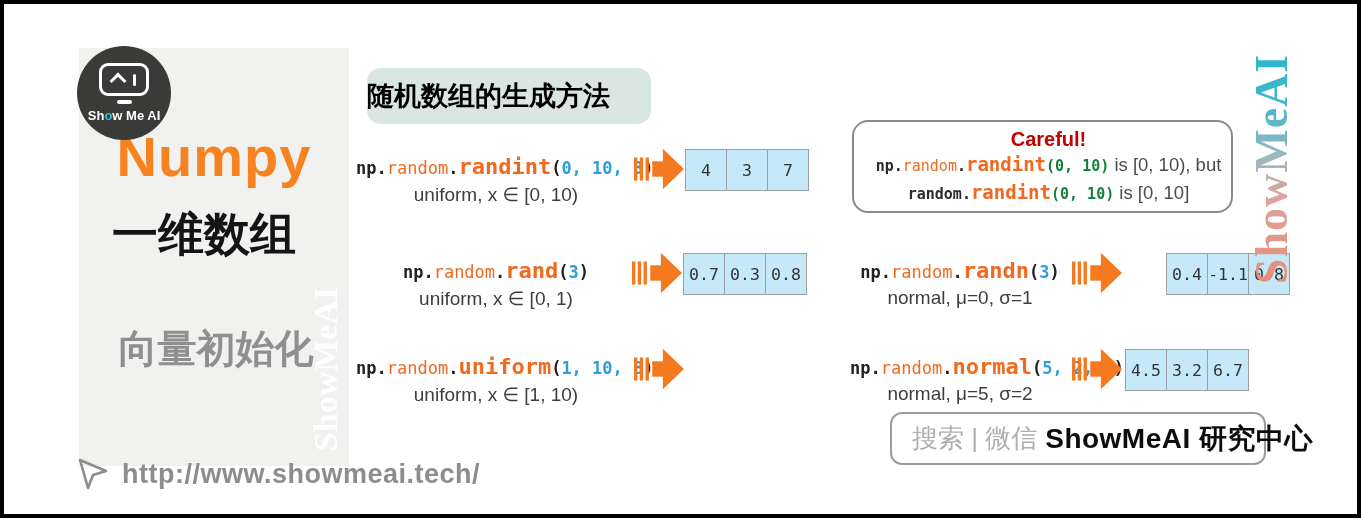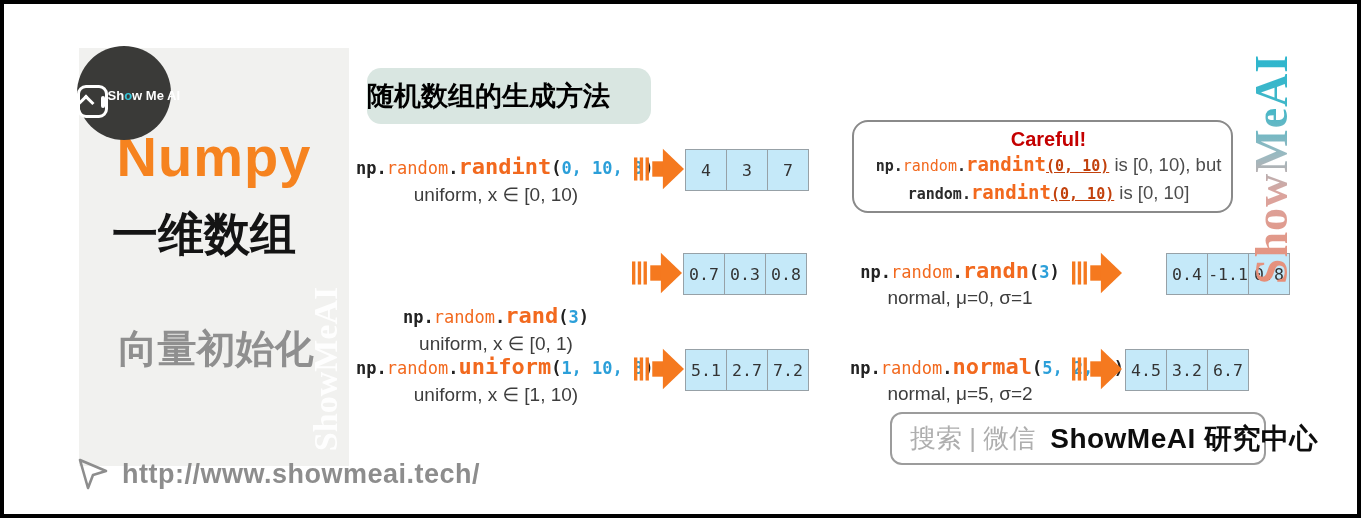--- a/index.html
+++ b/index.html
@@ -15,21 +15,21 @@
   .sb-line1{position:absolute; left:75px; top:200px; width:250px; text-align:center;
     font-size:46px; font-weight:800; color:#141414;}
   .sb-line2{position:absolute; left:75px; top:318px; width:274px; text-align:center;
     font-size:39px; font-weight:800; color:#8f8f8f;}
   .sb-watermark{position:absolute; left:217px; top:345px; width:210px; height:40px;
     transform:rotate(-90deg); transform-origin:center;
     font-family:"Liberation Serif", serif; font-weight:bold; font-size:34px;
     color:rgba(255,255,255,0.92); text-align:center; line-height:40px;}
   
   .logo{position:absolute; left:73px; top:42px; width:94px; height:94px; border-radius:50%;
-    background:#3a3a38; display:flex; flex-direction:row; align-items:center;}
+    background:#3a3a38; display:flex; flex-direction:column; align-items:center;}
   .logo-head{margin-top:17px; width:44px; height:27px; border:3.5px solid #fff; border-radius:9px;
     display:flex; align-items:center; justify-content:center; gap:9px;}
   .eye-caret{width:9px; height:9px; border-left:3px solid #fff; border-top:3px solid #fff;
     transform:rotate(45deg); margin-top:3px;}
   .eye-bar{width:3.5px; height:12px; background:#fff; border-radius:2px;}
   .logo-mouth{width:15px; height:3.5px; background:#fff; margin-top:4px; border-radius:2px;}
   .logo-text{margin-top:4px; font-size:13px; font-weight:bold; color:#fff; white-space:nowrap;}
   .logo-o{color:#35c3d6;}
   
   .badge{position:absolute; left:363px; top:64px; width:284px; height:56px; line-height:56px;
@@ -50,25 +50,25 @@
     display:flex; align-items:center; justify-content:center;
     font-family:"DejaVu Sans Mono", monospace; font-size:16.5px; color:#333;}
   .cell:first-child{margin-left:0;}
   
   .careful{position:absolute; left:848px; top:116px; width:381px; height:93px; background:#fff;
     border:2px solid #8a8a8a; border-radius:16px; text-align:center; box-sizing:border-box; padding-top:5px;padding-left:12px;}
   .careful-title{color:#c40000; font-weight:bold; font-size:20px; line-height:24px;}
   .careful-line{font-family:"DejaVu Sans Mono", monospace; font-weight:bold; font-size:15px;
     color:#2b2b2b; line-height:26px; white-space:nowrap;}
   .careful-line .c-fn{font-size:19px;}
-  .cl-args{color:#c2410c;text-decoration:underline;}
+  .cl-args{color:#15803d;}
   .cl-rest{font-family:"Liberation Sans", sans-serif; font-weight:normal; font-size:18.5px; color:#4c4c4c;}
   
   .search{position:absolute; left:886px; top:408px; width:376px; height:53px; box-sizing:border-box;
-    border:2px solid #9c9c9c; border-radius:12px; display:flex; align-items:center; gap:15px; padding-left:3px;}
+    border:2px solid #9c9c9c; border-radius:12px; display:flex; align-items:center; gap:8px; padding-left:12px;}
   .search-gray{color:#aeaeae; font-size:26px; white-space:nowrap;}
   .search-brand{font-weight:800; font-size:28px; color:#0d0d0d; letter-spacing:0.5px; white-space:nowrap;}
   .url-row{position:absolute; left:72px; top:452px; display:flex; align-items:center; gap:12px;}
   .url-text{font-size:27px; font-weight:600; color:#8d8d8d; letter-spacing:0.5px;}
   
   .wm-right{position:absolute; left:1143px; top:140px; width:250px; height:50px;
     transform:rotate(-90deg); transform-origin:center; text-align:center; line-height:50px;
     font-family:"Liberation Serif", serif; font-weight:bold; font-size:46px; letter-spacing:1px;
     color:#d98f85;}
   @supports ((-webkit-background-clip:text) or (background-clip:text)){
@@ -115,21 +115,21 @@
     <div class="cell">3</div>
     <div class="cell">7</div>
   </div>
 
   <div class="careful">
     <div class="careful-title">Careful!</div>
     <div class="careful-line"><span>np</span><span>.</span><span class="c-mod">random</span><span>.</span><span class="c-fn">randint</span><span class="cl-args">(0, 10)</span><span class="cl-rest"> is [0, 10), but</span></div>
     <div class="careful-line"><span>random</span><span>.</span><span class="c-fn">randint</span><span class="cl-args">(0, 10)</span><span class="cl-rest"> is [0, 10]</span></div>
   </div>
 
-  <div class="code-col" style="left:352px; top:254px; width:280px;margin-top:45px;">
+  <div class="code-col" style="left:352px; top:254px; width:280px;">
     <div class="code-line"><span>np</span><span>.</span><span class="c-mod">random</span><span>.</span><span class="c-fn">rand</span><span class="c-par">(</span><span class="c-args">3</span><span class="c-par">)</span></div>
     <div class="caption">uniform, x ∈ [0, 1)</div>
   </div>
   <svg class="arrow" style="left:628px; top:246px;" width="50" height="46" viewBox="0 0 52 46" fill="#f5791f">
     <rect x="0" y="11" width="3.5" height="24"></rect>
       <rect x="6" y="11" width="3.5" height="24"></rect>
       <rect x="12" y="11" width="3.5" height="24"></rect>
     <rect x="19" y="15" width="14" height="16"></rect>
       <polygon points="30,2 52,23 30,44"></polygon>
   </svg>
@@ -160,25 +160,20 @@
     <div class="code-line"><span>np</span><span>.</span><span class="c-mod">random</span><span>.</span><span class="c-fn">uniform</span><span class="c-par">(</span><span class="c-args">1, 10, 8</span><span class="c-par">)</span></div>
     <div class="caption">uniform, x ∈ [1, 10)</div>
   </div>
   <svg class="arrow" style="left:630px; top:342px;" width="50" height="46" viewBox="0 0 52 46" fill="#f5791f">
     <rect x="0" y="11" width="3.5" height="24"></rect>
       <rect x="6" y="11" width="3.5" height="24"></rect>
       <rect x="12" y="11" width="3.5" height="24"></rect>
     <rect x="19" y="15" width="14" height="16"></rect>
       <polygon points="30,2 52,23 30,44"></polygon>
   </svg>
-  <div class="cells" style="left:681px; top:345px;">
-    <div class="cell">5.1</div>
-    <div class="cell">2.7</div>
-    <div class="cell">7.2</div>
-  </div>
 
   <div class="code-col" style="left:846px; top:350px; width:220px;">
     <div class="code-line"><span>np</span><span>.</span><span class="c-mod">random</span><span>.</span><span class="c-fn">normal</span><span class="c-par">(</span><span class="c-args">5, 2, 3</span><span class="c-par">)</span></div>
     <div class="caption">normal, μ=5, σ=2</div>
   </div>
   <svg class="arrow" style="left:1068px; top:342px;" width="50" height="46" viewBox="0 0 52 46" fill="#f5791f">
     <rect x="0" y="11" width="3.5" height="24"></rect>
       <rect x="6" y="11" width="3.5" height="24"></rect>
       <rect x="12" y="11" width="3.5" height="24"></rect>
     <rect x="19" y="15" width="14" height="16"></rect>

